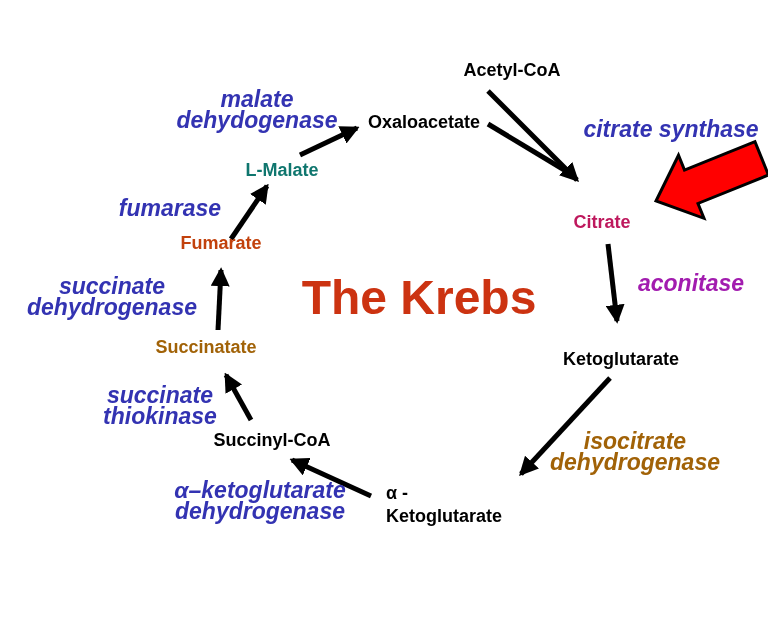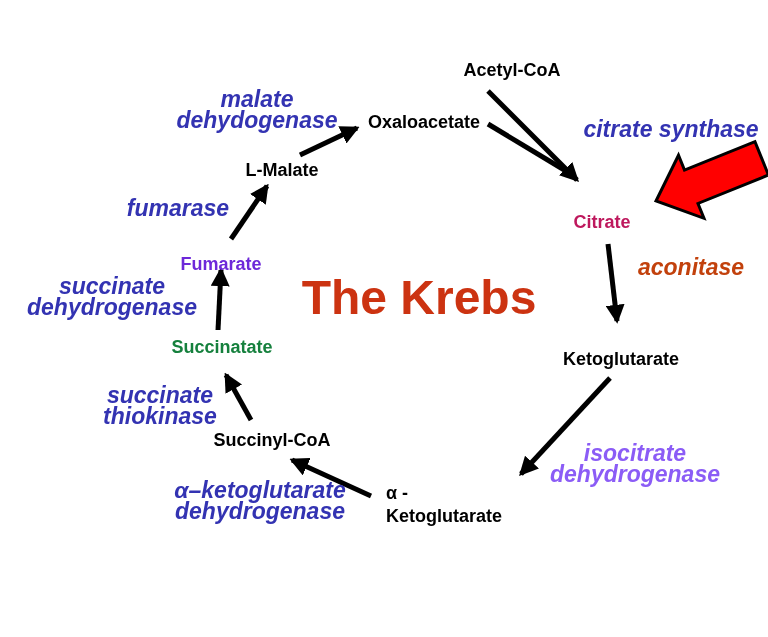--- a/index.html
+++ b/index.html
@@ -88,56 +88,56 @@
       <div class="label metabolite" style="left: 621px; top: 359px; color: rgb(0, 0, 0);">
         <div>Ketoglutarate</div>
       </div>
       <div class="label metabolite left" style="left: 386px; top: 505px; color: rgb(0, 0, 0);">
         <div>α -</div>
         <div>Ketoglutarate</div>
       </div>
       <div class="label metabolite" style="left: 272px; top: 440px; color: rgb(0, 0, 0);">
         <div>Succinyl-CoA</div>
       </div>
-      <div class="label metabolite" style="left: 222px; top: 347px; color: #15803d;">
+      <div class="label metabolite" style="left: 206px; top: 347px; color: #a16207;">
         <div>Succinatate</div>
       </div>
-      <div class="label metabolite" style="left: 221px; top: 264px; color: #6d28d9; text-align: right;">
+      <div class="label metabolite" style="left: 221px; top: 243px; color: #c2410c; text-align: right;">
         <div>Fumarate</div>
       </div>
-      <div class="label metabolite" style="left: 282px; top: 170px; color: #000000;">
+      <div class="label metabolite" style="left: 282px; top: 170px; color: #0f766e;">
         <div>L-Malate</div>
       </div>
       <div class="label enzyme" style="left: 257px; top: 110px; color: rgb(51, 51, 178);">
         <div>malate</div>
         <div>dehydogenase</div>
       </div>
       <div class="label enzyme" style="left: 627px; top: 129px; color: rgb(51, 51, 178); margin-left: 44px;">
         <div>citrate synthase</div>
       </div>
-      <div class="label enzyme" style="left: 691px; top: 267px; color: #c2410c;">
+      <div class="label enzyme" style="left: 691px; top: 283px; color: #a21caf;">
         <div>aconitase</div>
       </div>
-      <div class="label enzyme" style="left: 635px; top: 464px; color: #8b5cf6;">
+      <div class="label enzyme" style="left: 635px; top: 452px; color: #a16207;">
         <div>isocitrate</div>
         <div>dehydrogenase</div>
       </div>
       <div class="label enzyme" style="left: 260px; top: 501px; color: rgb(51, 51, 178);">
         <div>α–ketoglutarate</div>
         <div>dehydrogenase</div>
       </div>
       <div class="label enzyme" style="left: 160px; top: 406px; color: rgb(51, 51, 178);">
         <div>succinate</div>
         <div>thiokinase</div>
       </div>
       <div class="label enzyme" style="left: 112px; top: 297px; color: rgb(51, 51, 178);">
         <div>succinate</div>
         <div>dehydrogenase</div>
       </div>
-      <div class="label enzyme" style="left: 170px; top: 208px; color: rgb(51, 51, 178); margin-left: 8px;">
+      <div class="label enzyme" style="left: 170px; top: 208px; color: rgb(51, 51, 178);">
         <div>fumarase</div>
       </div>
     </div>
 
   <div class="diagram-title" style="color: rgb(204, 51, 17);">
     <div>The Krebs</div>
   </div>
 
 </div>
 

